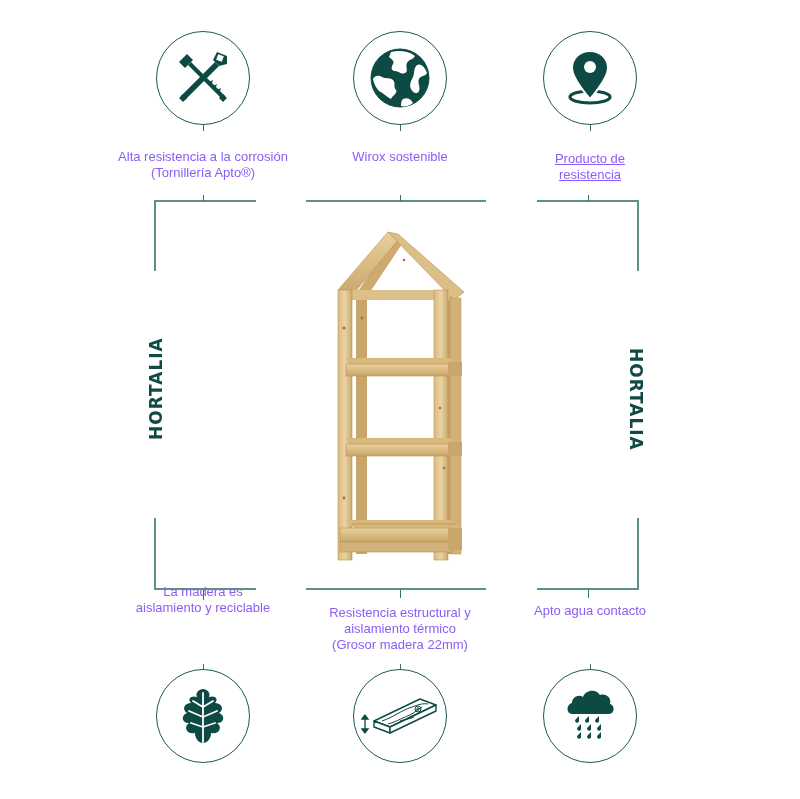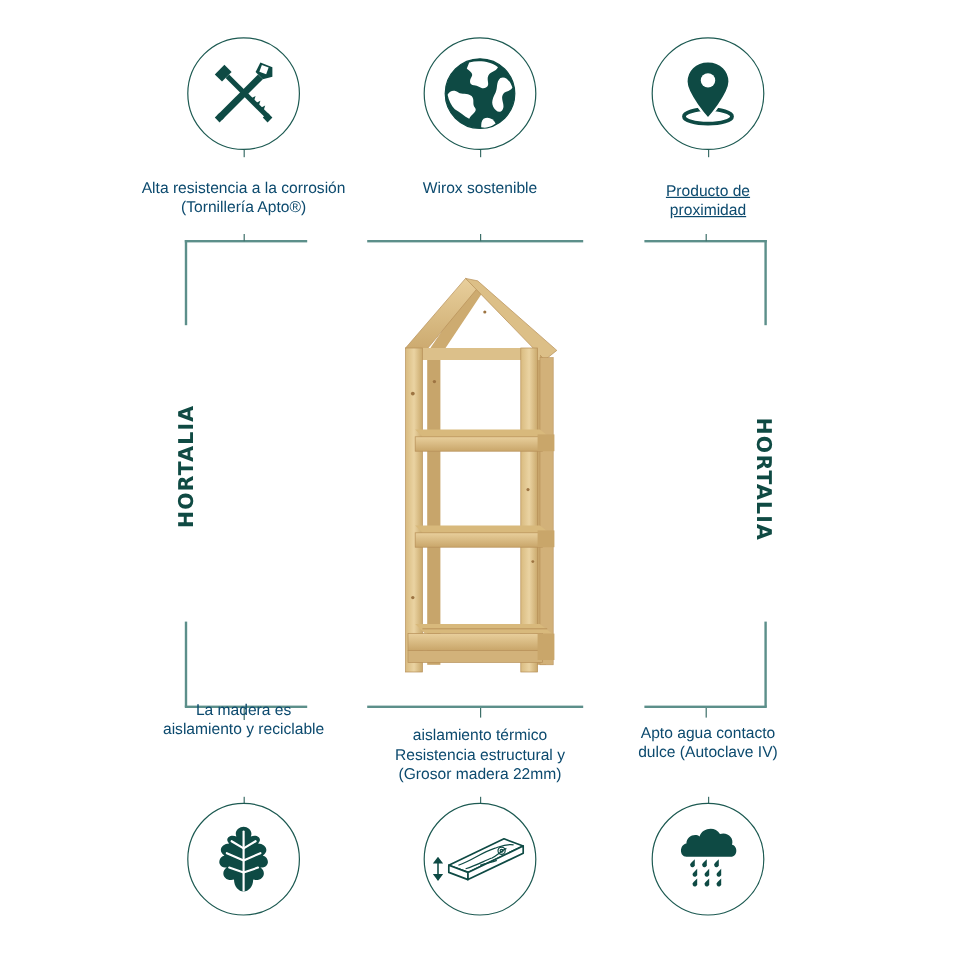--- a/index.html
+++ b/index.html
@@ -3,21 +3,21 @@
 <meta charset="utf-8">
 <style>
   html, body { margin: 0; padding: 0; background: #ffffff; }
   body { width: 800px; height: 799px; position: relative; overflow: hidden; font-family: "Liberation Sans", sans-serif; }
   .circle {
     position: absolute; width: 94px; height: 94px; border: 1.6px solid #1d5a52; border-radius: 50%;
     box-sizing: border-box; display: flex; align-items: center; justify-content: center; background: #fff;
   }
   .circle svg { display: block; }
   .label {
-    position: absolute; width: 240px; text-align: center; color: #0c4a6e; font-size: 13px; line-height: 16px;
+    position: absolute; width: 240px; text-align: center; color: #8b5cf6; font-size: 13px; line-height: 16px;
     transform: translateX(-50%);
   }
   .label span { display: block; }
   .hline { position: absolute; height: 2px; background: #5c8f8a; }
   .vline { position: absolute; width: 2px; background: #5c8f8a; }
   .tick { position: absolute; width: 1px; height: 6px; background: #3d6f69; }
   .brand {
     position: absolute; color: #0f4a43; font-family: "DejaVu Sans", sans-serif; font-weight: bold; font-size: 17px;
     letter-spacing: 1px; white-space: nowrap; transform-origin: center center;
   }
@@ -73,21 +73,21 @@
 
 <div class="label" style="left:203px; top:149px;">
   <span>Alta resistencia a la corrosión</span>
   <span>(Tornillería Apto®)</span>
 </div>
 <div class="label" style="left:400px; top:149px;">
   <span>Wirox sostenible</span>
 </div>
 <div class="label" style="left:590px; top:151px;text-decoration:underline;">
   <span>Producto de</span>
-  <span>proximidad</span>
+  <span>resistencia</span>
 </div>
 
 <div class="hline" style="left:154px; top:200px; width:102px;"></div>
 <div class="hline" style="left:306px; top:200px; width:180px;"></div>
 <div class="hline" style="left:537px; top:200px; width:102px;"></div>
 <div class="vline" style="left:154px; top:200px; height:71px;"></div>
 <div class="vline" style="left:637px; top:200px; height:71px;"></div>
 <div class="tick" style="left:203px; top:195px;"></div>
 <div class="tick" style="left:400px; top:195px;"></div>
 <div class="tick" style="left:588px; top:195px;"></div>
@@ -158,27 +158,26 @@
 <div class="hline" style="left:537px; top:588px; width:102px;"></div>
 <div class="tick" style="left:203px; top:590px; height:10px;"></div>
 <div class="tick" style="left:400px; top:590px; height:8px;"></div>
 <div class="tick" style="left:588px; top:590px; height:8px;"></div>
 
 <div class="label" style="left:203px; top:584px;">
   <span>La madera es</span>
   <span>aislamiento y reciclable</span>
 </div>
 <div class="label" style="left:400px; top:605px;">
+  <span>Resistencia estructural y</span>
   <span>aislamiento térmico</span>
-  <span>Resistencia estructural y</span>
   <span>(Grosor madera 22mm)</span>
 </div>
 <div class="label" style="left:590px; top:603px;">
   <span>Apto agua contacto</span>
-  <span>dulce (Autoclave IV)</span>
 </div>
 
 <div class="tick" style="left:203px; top:664px;"></div>
 <div class="tick" style="left:400px; top:664px;"></div>
 <div class="tick" style="left:590px; top:664px;"></div>
 
 <div class="circle" style="left:156px; top:669px;">
   <svg width="52" height="58" viewBox="0 0 52 58">
     <path fill="#0e4a44" d="M26,2
       C22,2 18,6 20,10 C14,8 10,12 14,16

